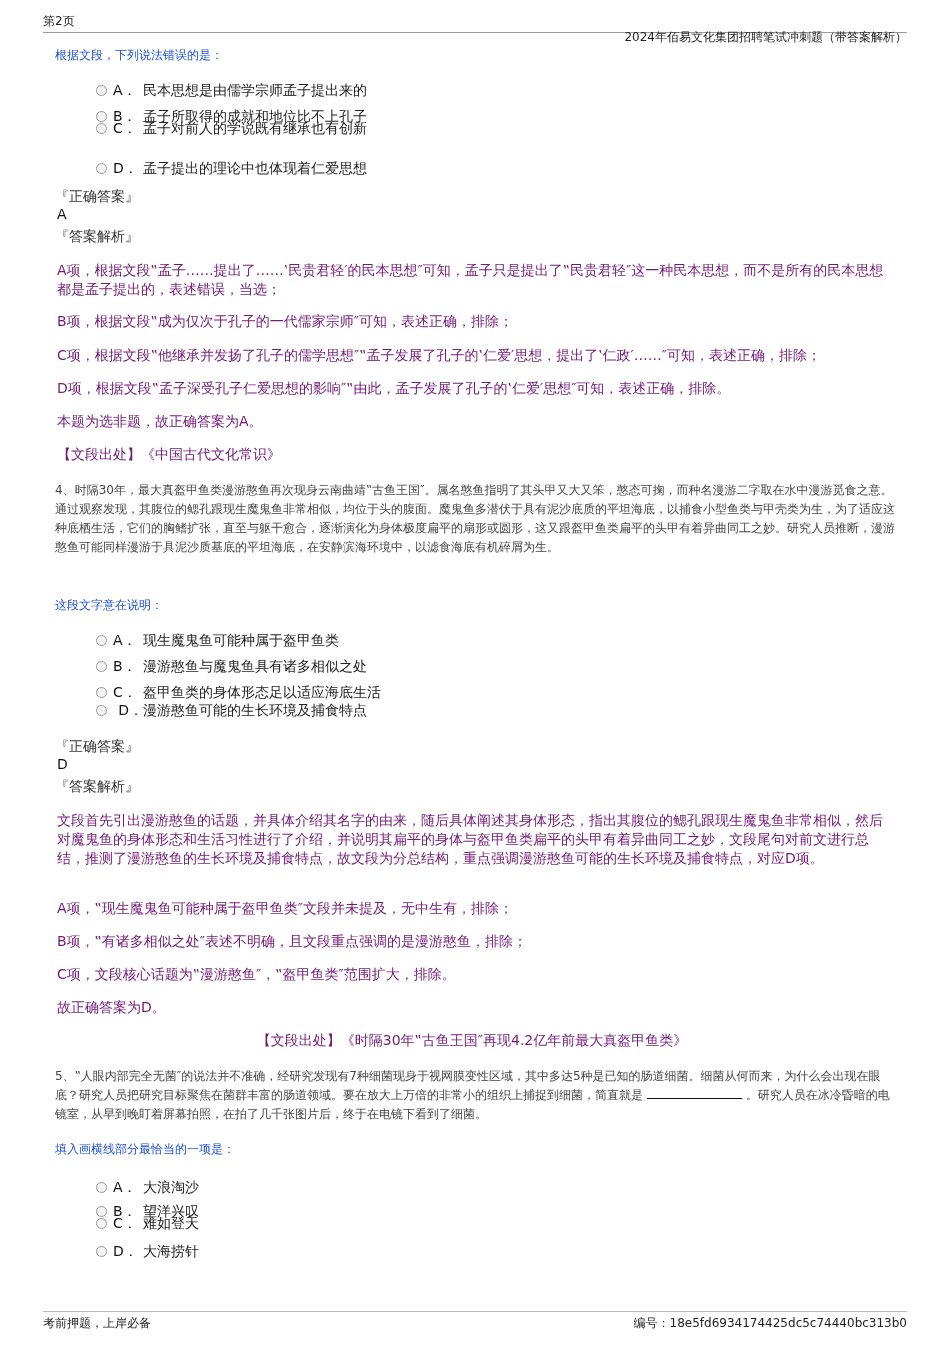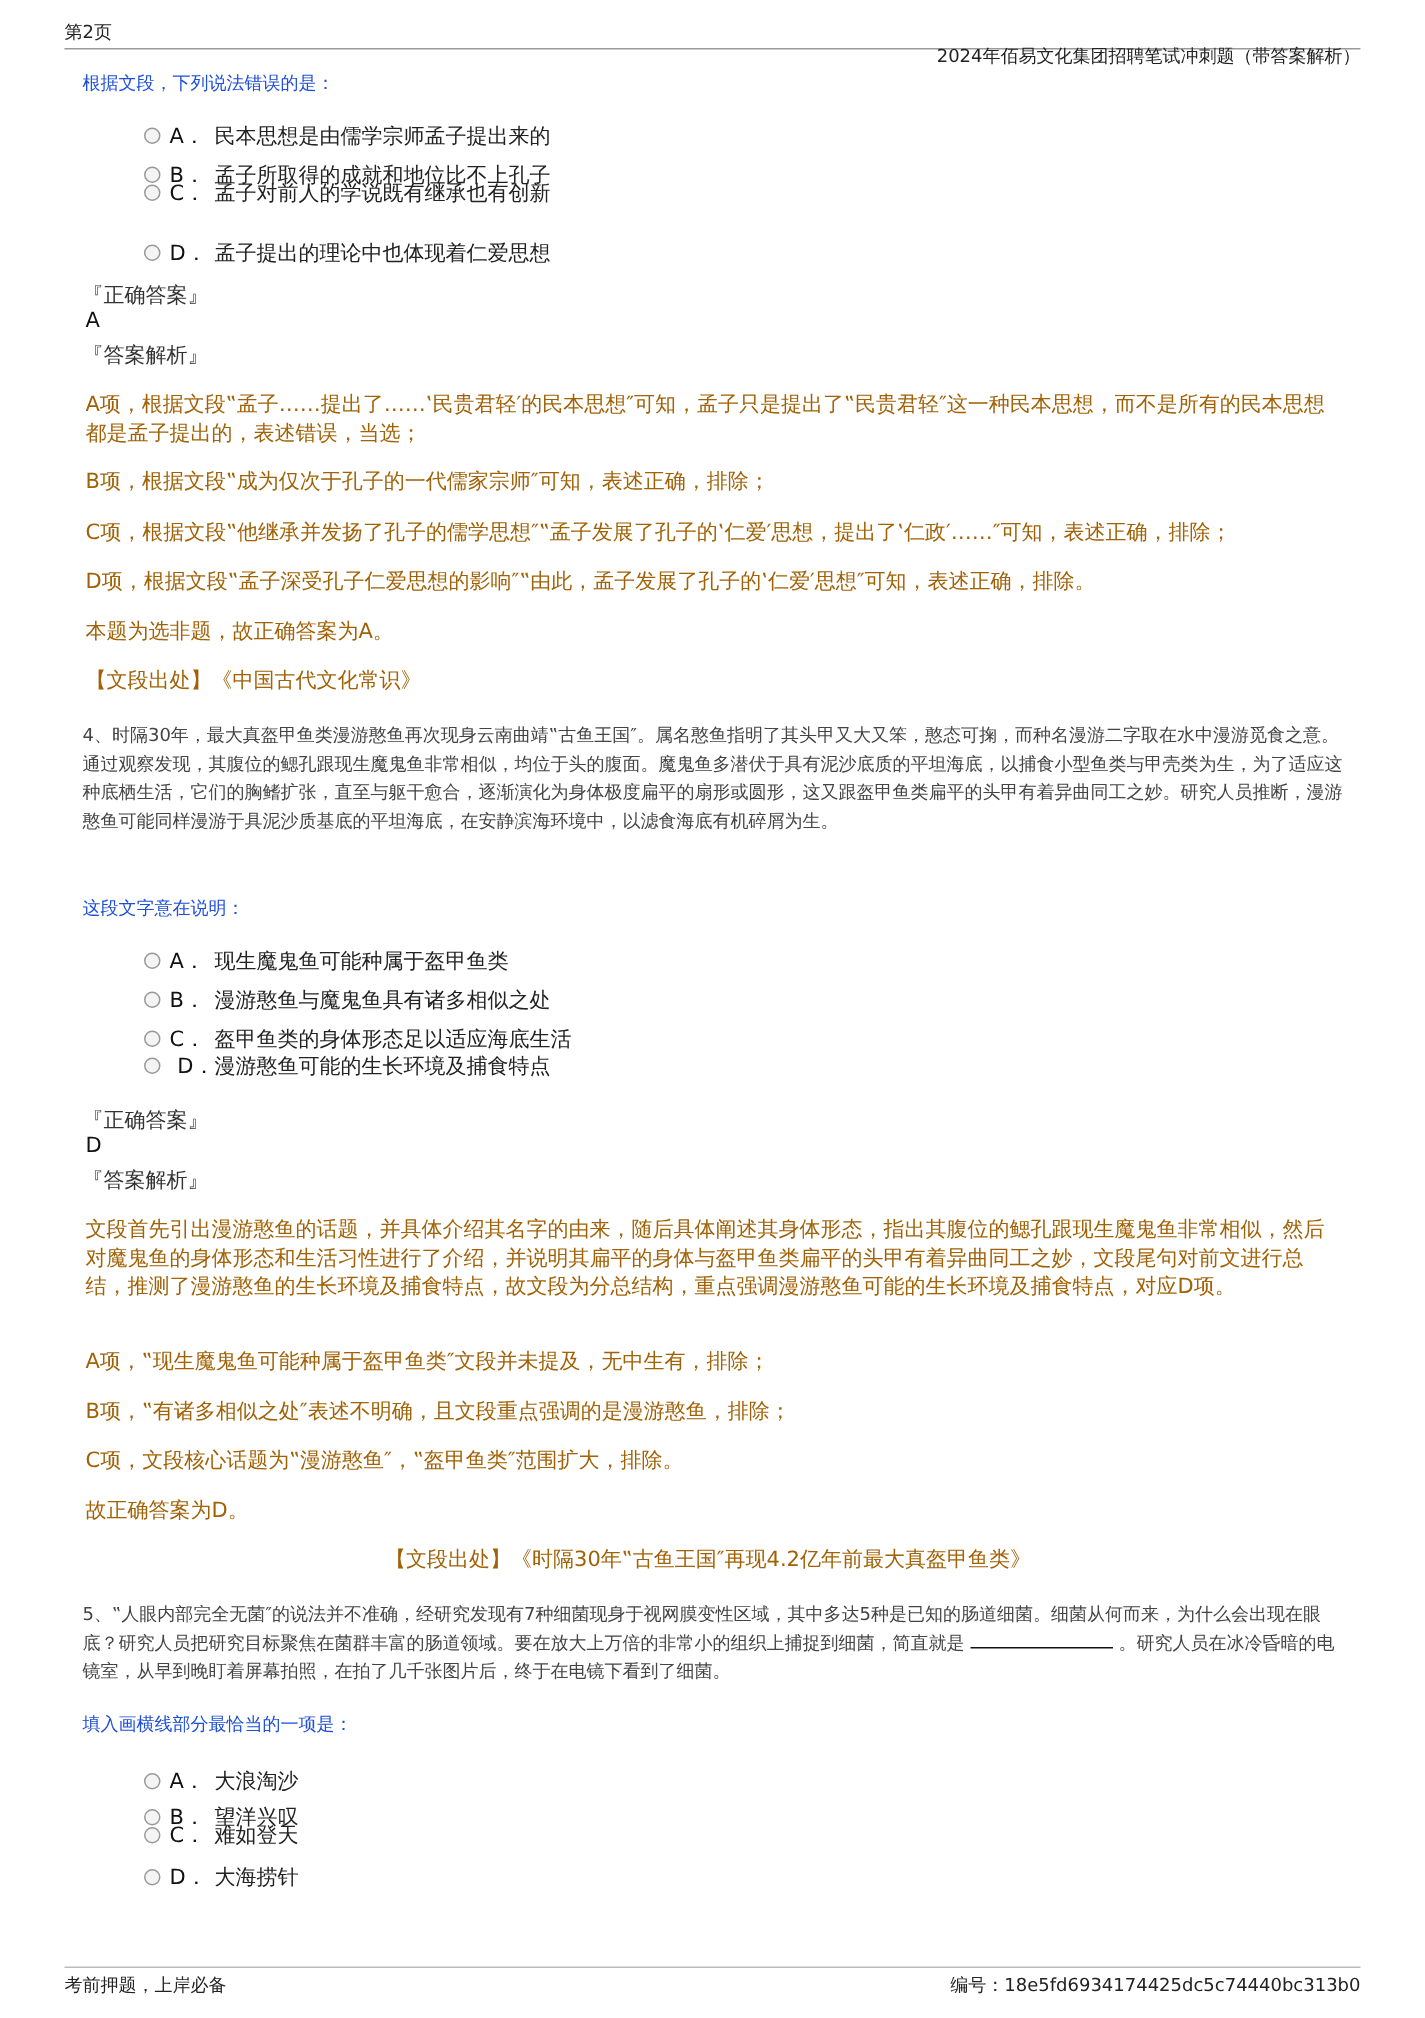--- a/index.html
+++ b/index.html
@@ -14,21 +14,21 @@
   .ftr .l { position: absolute; left: 0; top: 3px; }
   .ftr .r { position: absolute; right: 0; top: 3px; }
   .abs { position: absolute; }
   .prompt { font-size: 12px; color: #1d4ed8; }
   .opt { position: absolute; left: 96px; font-size: 14px; color: #222; height: 20px; }
   .opt .radio { display: inline-block; width: 9px; height: 9px; border: 1px solid #999;
                 border-radius: 50%; background: #f4f4f4; vertical-align: -1px; margin-right: 6px; }
   .opt .letter { display: inline-block; width: 30px; color: #111; }
   .lbl { font-size: 14px; color: #333; }
   .ans { font-size: 14px; color: #111; }
-  .para { font-size: 14px; line-height: 19px; color: #a16207; width: 830px; }
+  .para { font-size: 14px; line-height: 19px; color: #701a75; width: 830px; }
   .q { font-size: 12px; line-height: 19px; color: #444; width: 845px; }
   .blank { display: inline-block; width: 95px; border-bottom: 1px solid #111; height: 12px; }
 </style>
 </head>
 <body>
 
 <div class="hdr">
   <span class="l">第2页</span>
   <span class="r">2024年佰易文化集团招聘笔试冲刺题（带答案解析）</span>
 </div>

